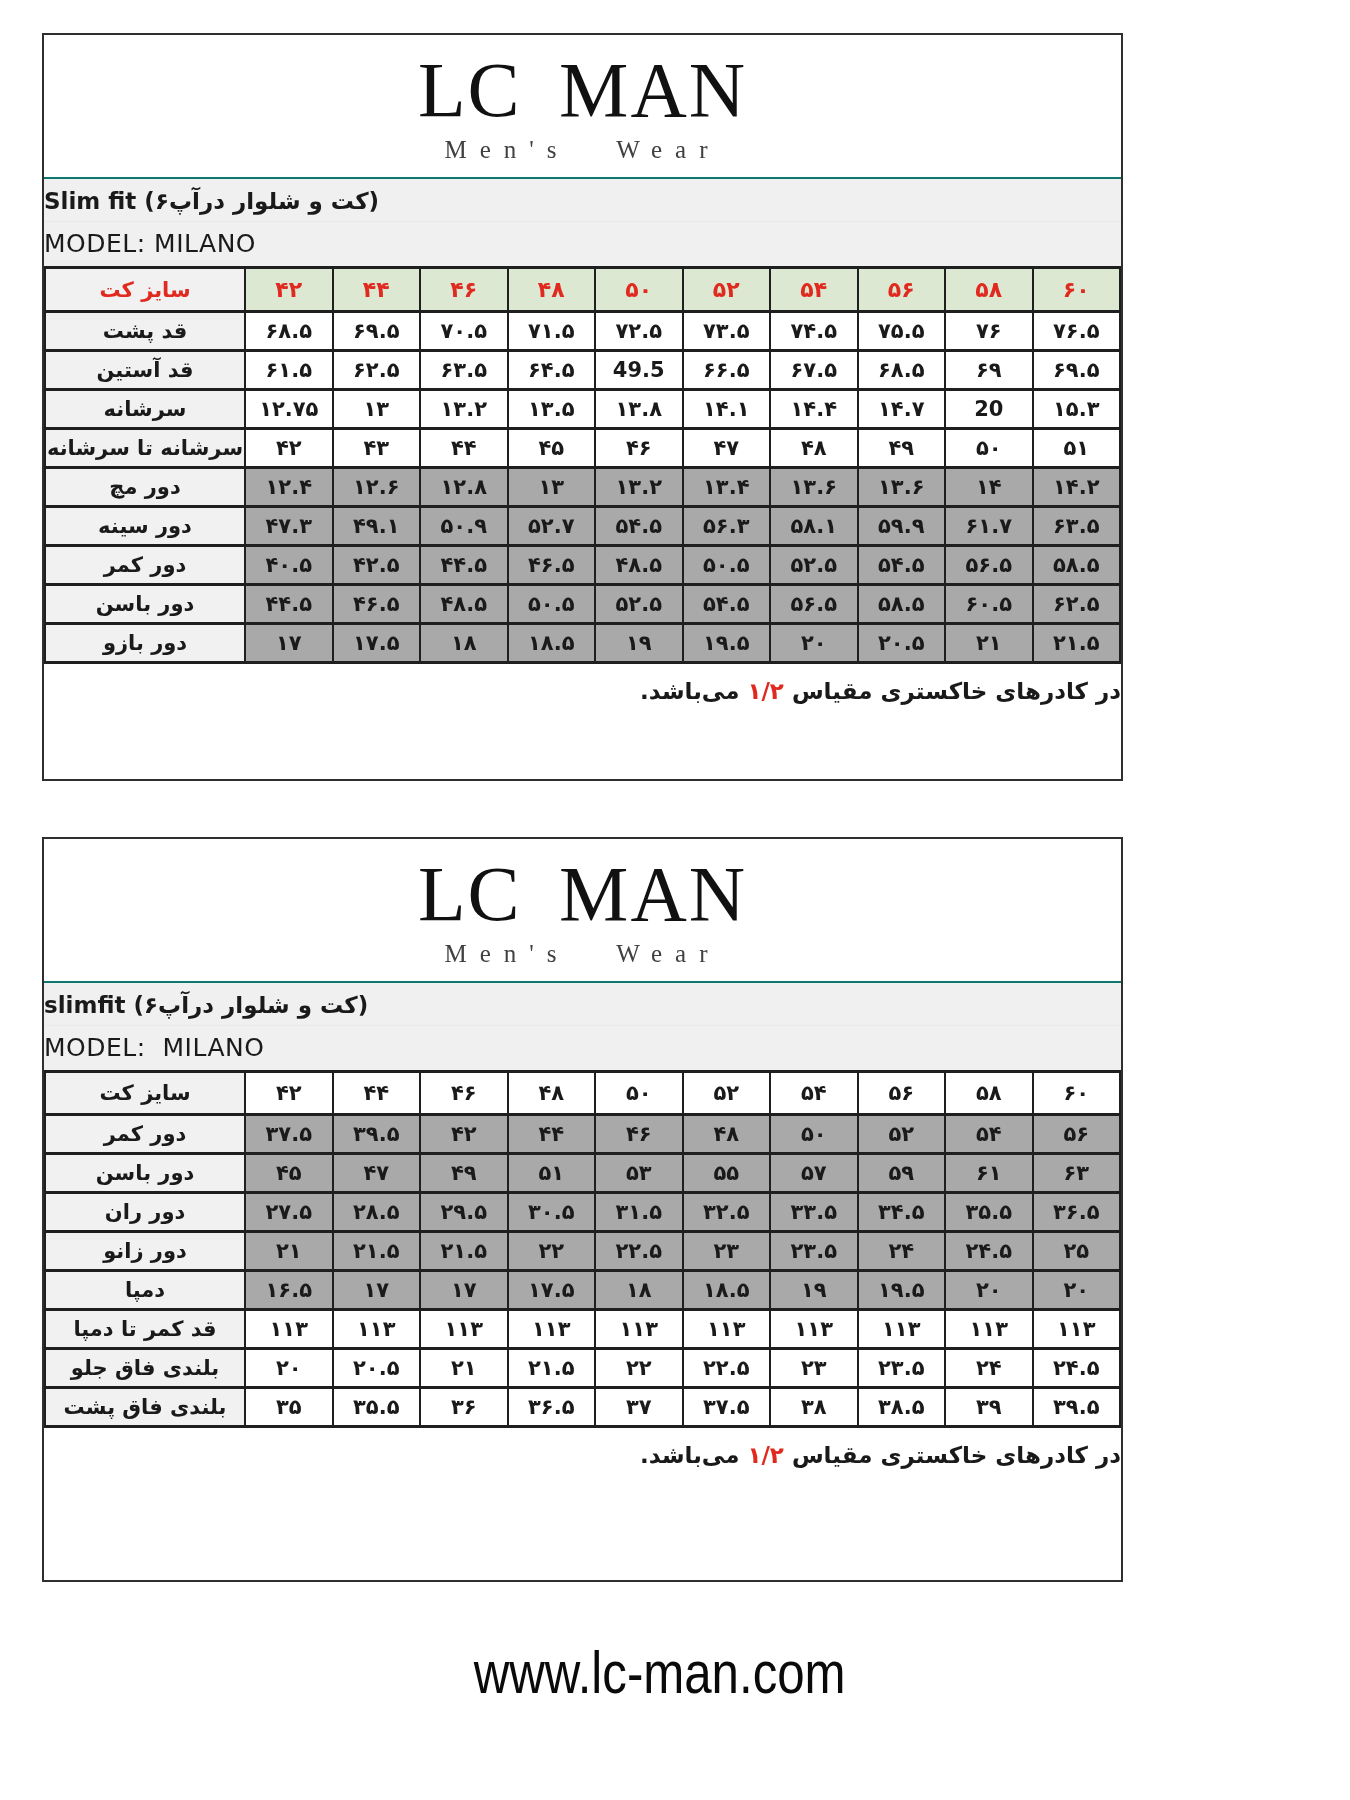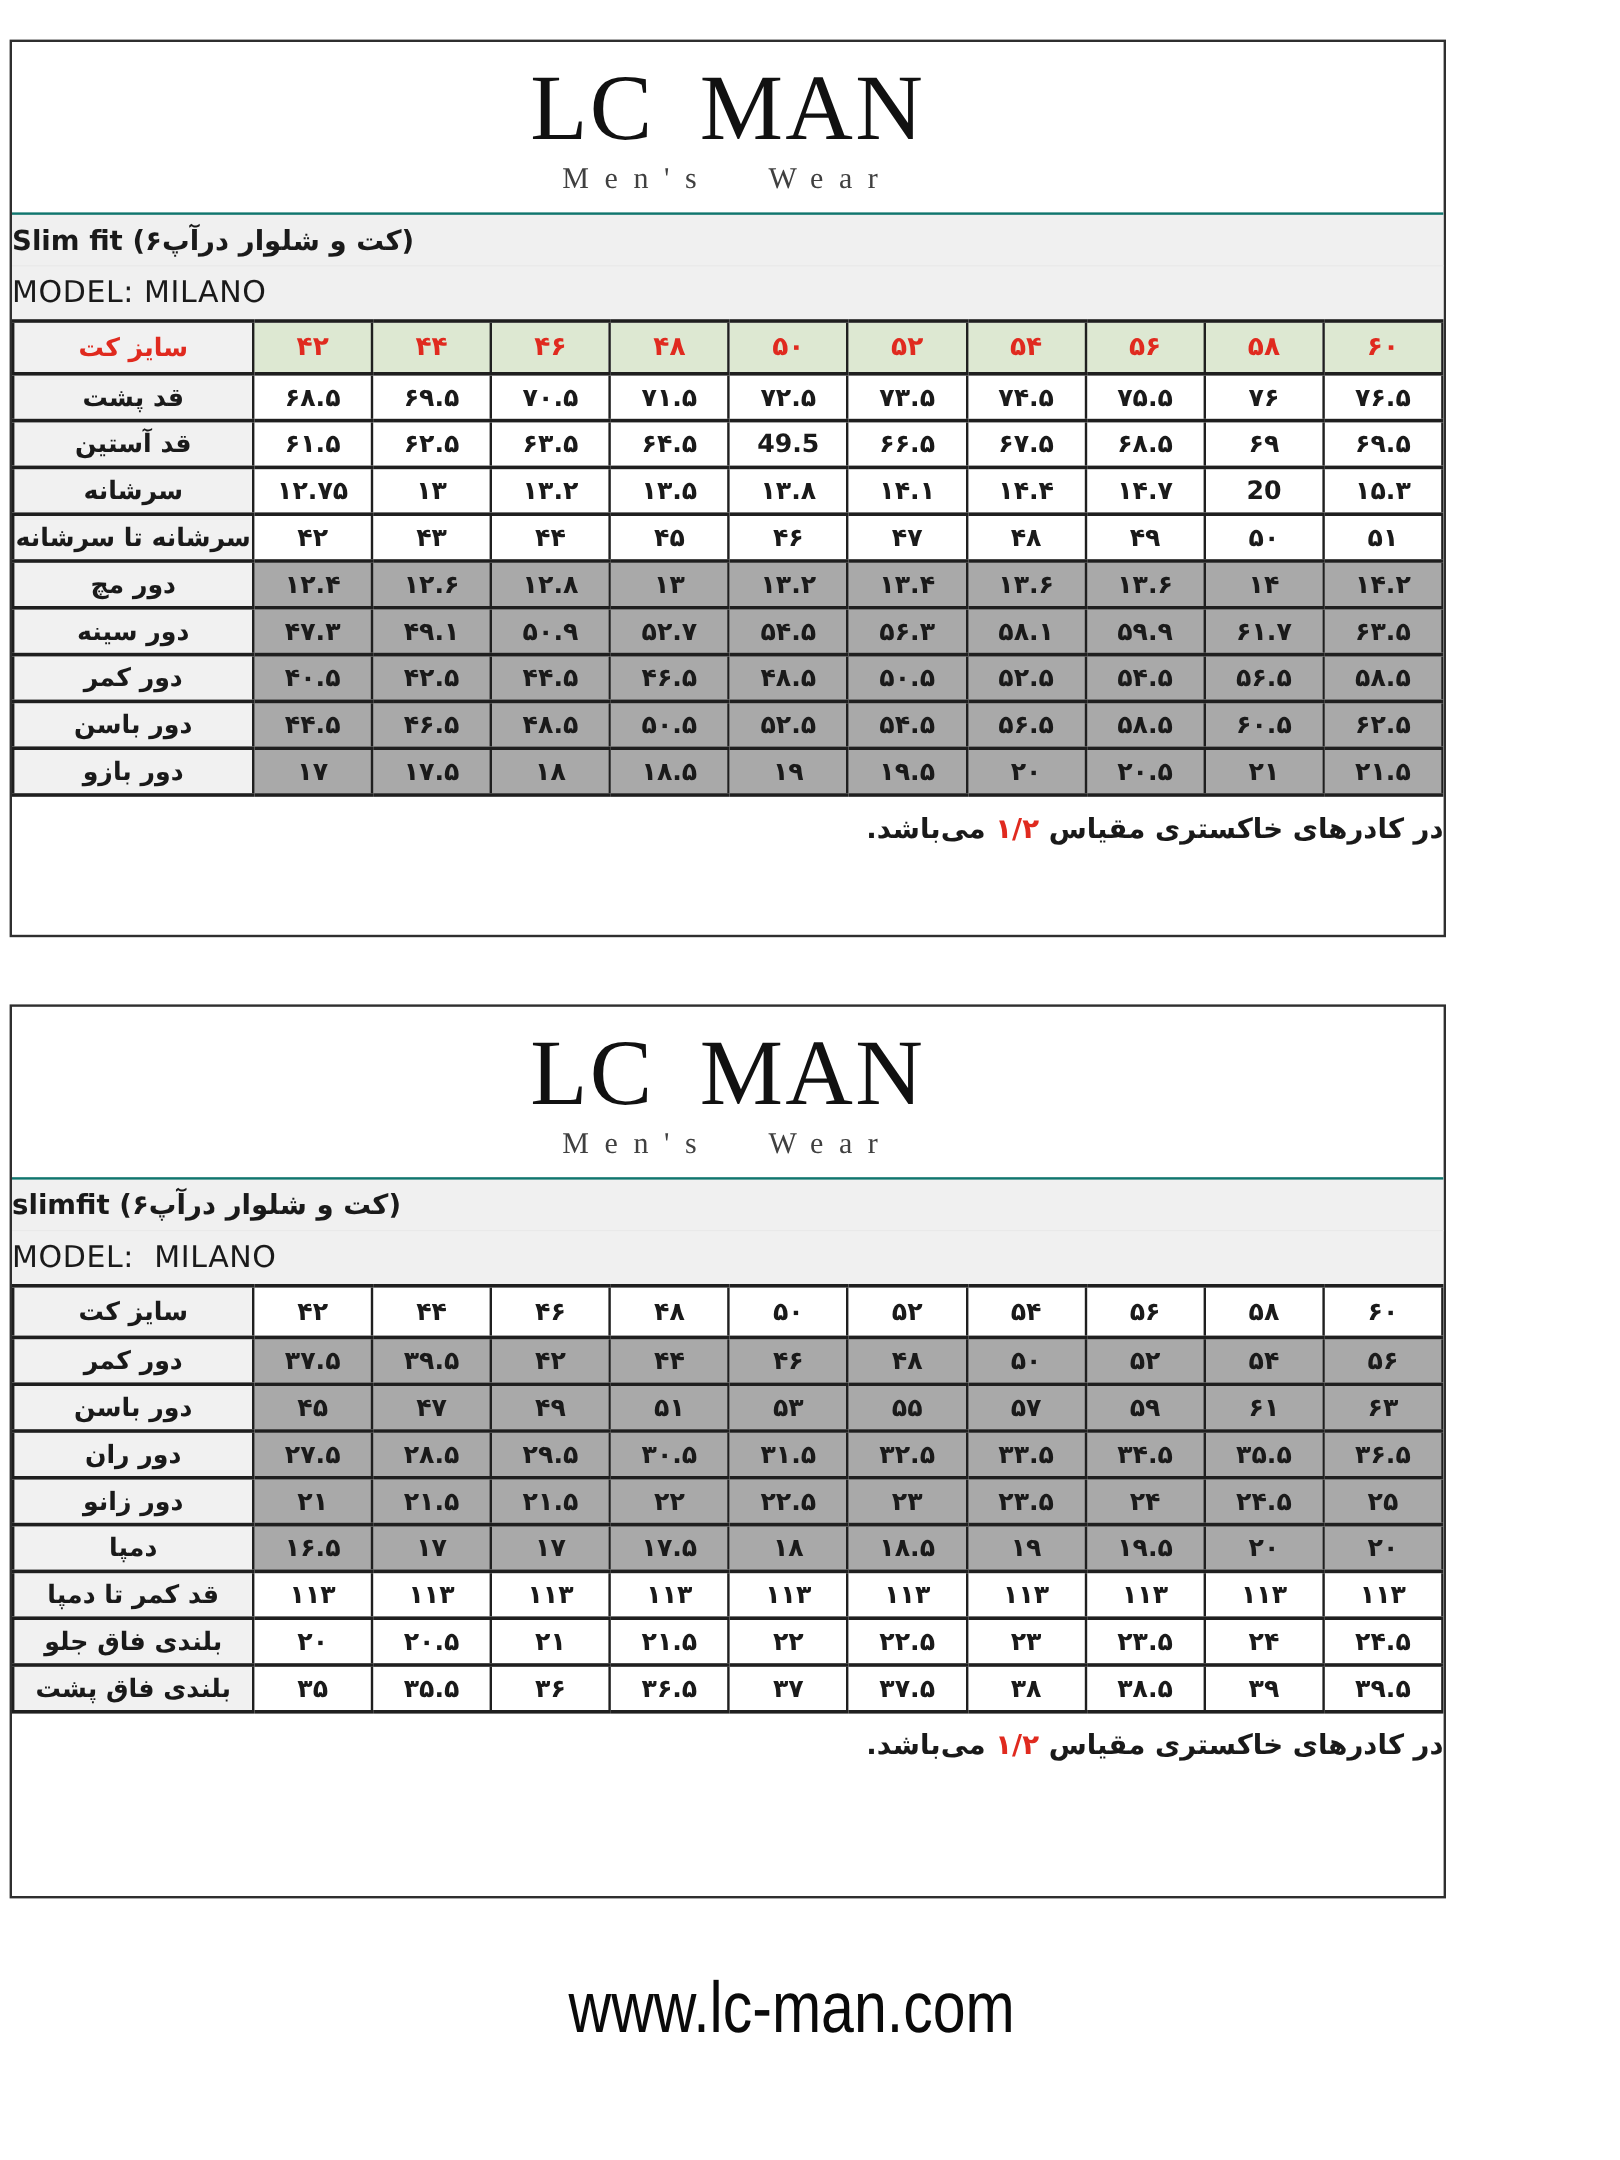--- a/index.html
+++ b/index.html
@@ -4,22 +4,22 @@
 <style>
   html,body{margin:0;padding:0;}
   body{
     width:1350px;height:1800px;
     background:#ffffff;
     font-family:"DejaVu Sans",sans-serif;
     color:#1a1a1a;
     overflow:hidden;
   }
   .card{
-    width:1197px;
-    margin-left:8px;
+    width:1081px;
+    margin-left:42px;
     border:2px solid #2f2f2f;
     background:#fff;
     overflow:hidden;
     box-sizing:border-box;
   }
   .card1{margin-top:33px;height:748px;}
   .card2{margin-top:56px;height:745px;}
 
   .logo-area{text-align:center;padding-top:16px;}
   .brand{

